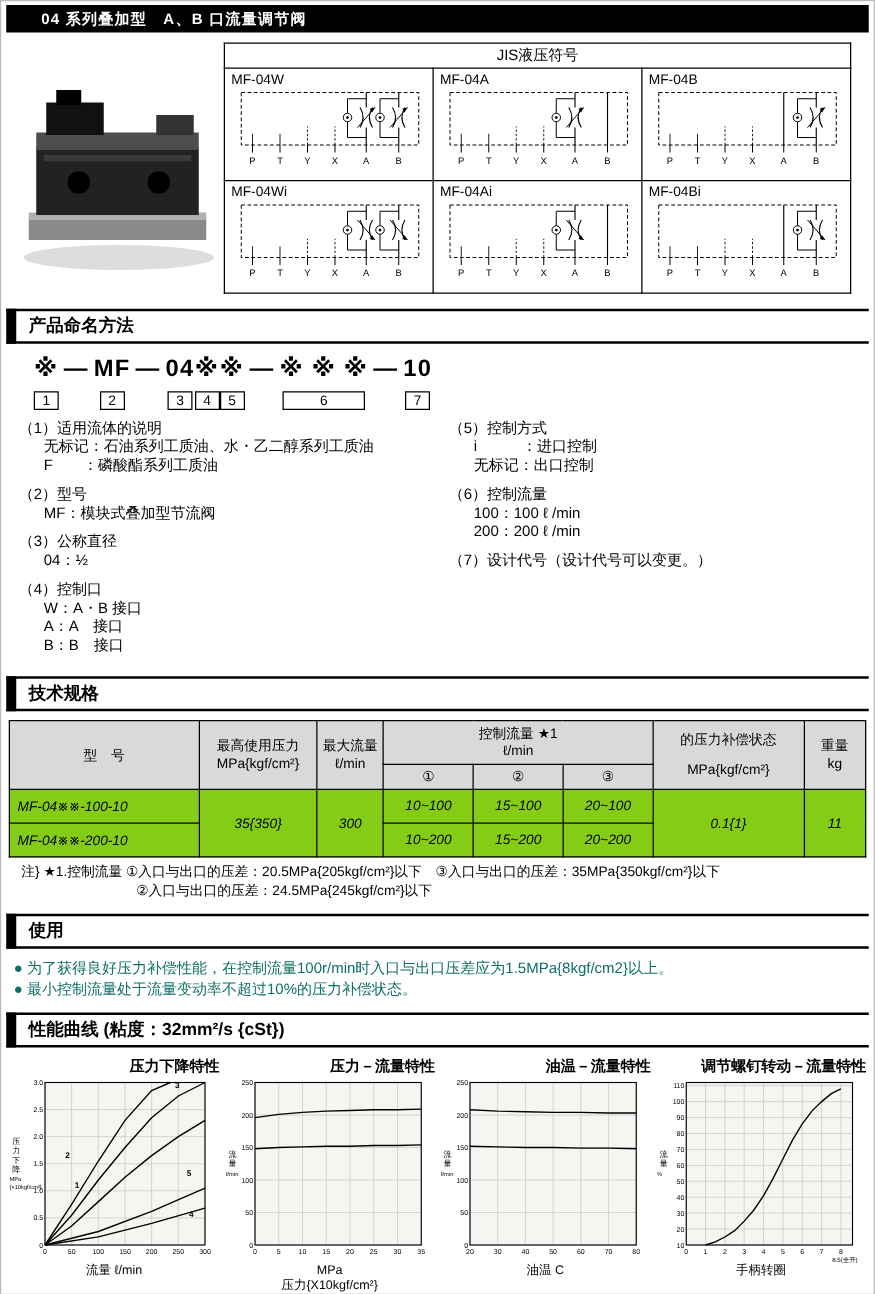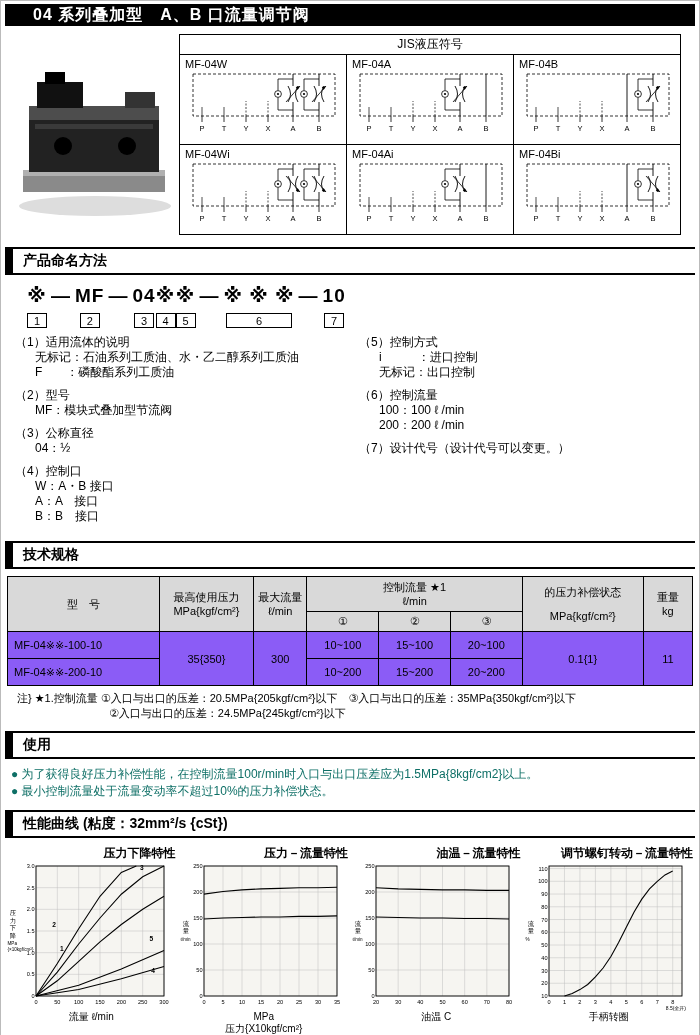--- a/index.html
+++ b/index.html
@@ -1,20 +1,20 @@
 <!DOCTYPE html>
 <html><head>
 <meta charset="utf-8">
 <style>
   * { box-sizing: border-box; margin: 0; padding: 0; }
   body { background:#e8e8e8; font-family:"Liberation Sans","DejaVu Sans",sans-serif; color:#000; }
   .page { width:700px; min-height:1035px; margin:0 auto; background:#fff; border:1px solid #bbb; overflow:hidden; }
 
   
-  .titlebar { margin:3px 4px 0; background:#000; color:#fff; font-size:16px; font-weight:bold;
+  .titlebar { margin:3px 4px 0; background:#000; color:#fff; font-size:12px; font-weight:bold;
               height:22px; line-height:22px; padding-left:28px; letter-spacing:1px; }
 
   
   .top { display:flex; padding:8px 6px 4px; align-items:flex-start; }
   .photo { width:172px; height:198px; flex:0 0 auto; display:flex; align-items:center; justify-content:center; }
   .sym-table { border-collapse:collapse; width:502px; table-layout:fixed; }
   .sym-table th, .sym-table td { border:1px solid #000; }
   .sym-title { font-size:12px; font-weight:normal; text-align:center; height:20px; }
   .sym-cell { vertical-align:top; height:90px; padding:2px 3px;margin-top:28px; }
   .sym-model { font-size:11px; padding:1px 2px; }
@@ -39,21 +39,21 @@
   .ncol { flex:1; }
   .nitem { margin-bottom:7px; font-size:12px; }
   .nlabel { line-height:16px; }
   .nline { line-height:15px; padding-left:20px; }
 
   
   .spec-wrap { padding:2px 6px; }
   .spec-table { border-collapse:collapse; width:100%; font-size:11px; }
   .spec-table th, .spec-table td { border:1px solid #000; text-align:center; vertical-align:middle; }
   .spec-table th { background:#d9d9d9; font-weight:normal; padding:3px 2px; }
-  .spec-table td { height:27px; background:#8b5cf6; }
+  .spec-table td { height:27px; background:#84cc16;font-style:italic; }
   td.model { text-align:left; padding-left:6px; }
   .blk { display:block; line-height:14px; }
   .sp { margin-top:10px; }
   .notes { font-size:11px; padding:5px 8px 0 10px; line-height:15px; }
   .note-indent { padding-left:92px; }
 
   
   .usage { padding:2px 10px; }
   .usage-line { font-size:12px; line-height:17px; color:#0e6f66; }
 

